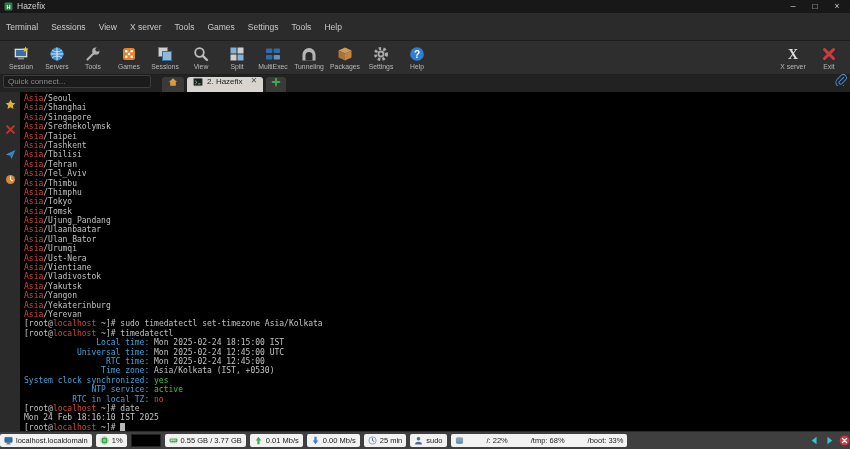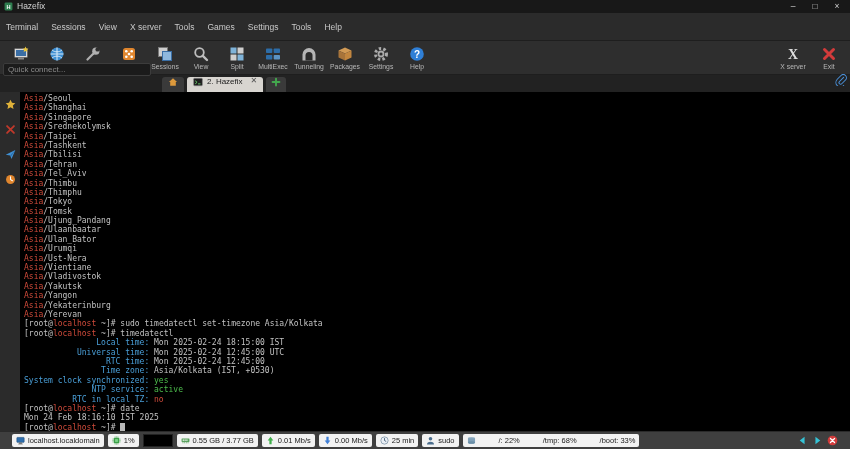--- a/index.html
+++ b/index.html
@@ -26,21 +26,21 @@
   
   .toolbar{height:34px;background:#2e2e2e;display:flex;align-items:stretch;padding:1px 3px;
     border-bottom:1px solid #1e1e1e;flex:none}
   .tool-group{display:flex}
   .tool-btn{width:36px;display:flex;flex-direction:column;align-items:center;justify-content:center;gap:1px;cursor:default}
   .tool-label{font-size:6.8px;color:#b8b8b8;white-space:nowrap}
   .toolbar-spacer{flex:1}
 
   
   .tabbar{height:17px;background:#222;display:flex;align-items:flex-end;padding:0 3px;gap:3px;flex:none}
-  .quick-input{width:148px;height:13px;margin-bottom:16px;background:#1b1b1b;border:1px solid #3c3c3c;
+  .quick-input{width:148px;height:13px;margin-bottom:4px;background:#1b1b1b;border:1px solid #3c3c3c;
     border-radius:2px;color:#9a9a9a;font-size:8px;padding:0 4px;font-family:"Liberation Sans",sans-serif;outline:none}
   .quick-input::placeholder{color:#8a8a8a}
   .tab{height:15px;display:flex;align-items:flex-start;gap:4px;padding:0 6px;border-radius:3px 3px 0 0;
     background:#3a3a3a;font-size:8px;color:#ccc;white-space:nowrap;cursor:default}
   .tab .icon{width:10px;height:10px}
   .tab.home{margin-left:8px}
   .tab.active{background:#d8d5d0;color:#1a1a1a}
   .tab-close{color:#555;font-size:8px;margin-left:4px;line-height:8px}
   .tab.plus{padding:0 5px}
   .attach{margin-left:auto;margin-bottom:2px;cursor:default}
@@ -54,21 +54,21 @@
   .terminal{flex:1;background:#000;padding:2px 4px 0 4px;font-family:"DejaVu Sans Mono",monospace;
     font-size:8px;line-height:9.4px;color:#c2c2c2;white-space:pre;overflow:hidden}
   .tline{height:9.4px}
   .t-red{color:#cd4a3a}
   .t-blue{color:#4a9fd8}
   .t-green{color:#4dbd4d}
   .t-fg{color:#c2c2c2}
   .cursor{display:inline-block;width:5px;height:8px;background:#b8b8b8;vertical-align:-1px}
 
   
-  .statusbar{height:18px;background:#3f3f3f;display:flex;align-items:center;padding:0 12px;gap:4px;
+  .statusbar{height:18px;background:#3f3f3f;display:flex;align-items:center;padding:0 0;gap:4px;
     border-top:1px solid #2a2a2a;flex:none}
   .chip{height:13px;background:#f2f2f2;border-radius:2px;display:flex;align-items:center;gap:3px;
     padding:0 4px;font-size:7.5px;color:#1a1a1a;white-space:nowrap}
   .chip .icon{width:9px;height:9px}
   .chip.disks span + span{margin-left:20px}
   .graph{width:30px;height:13px;background:#000;border:1px solid #222}
   .sb-spacer{flex:1}
   .navbtn{width:11px;height:11px;cursor:default}
 
   

